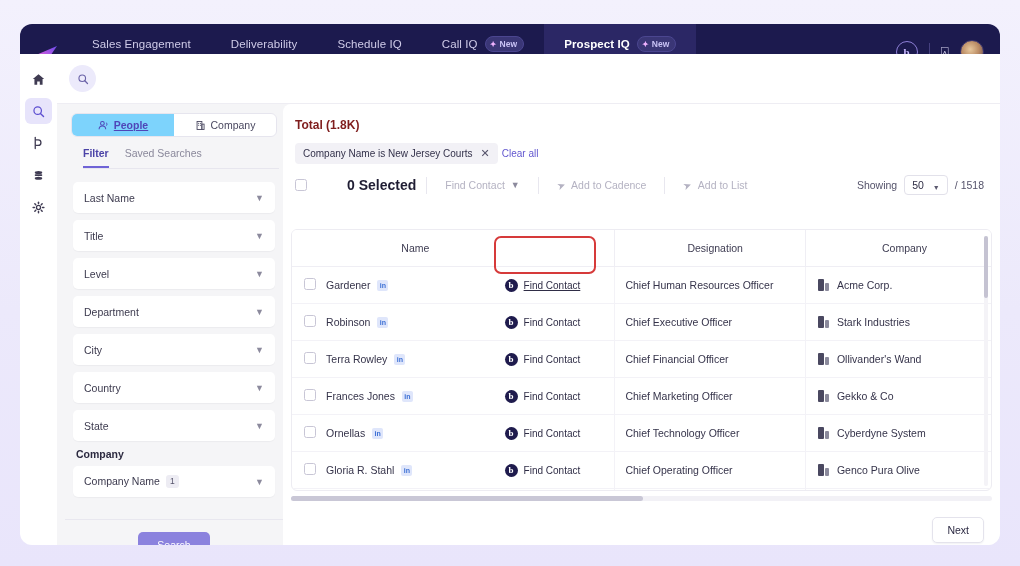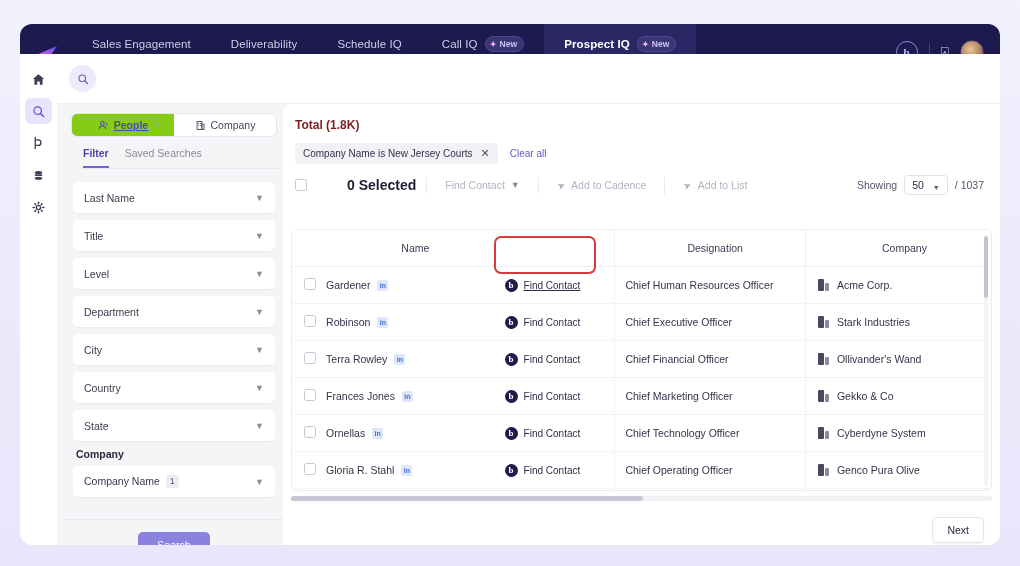--- a/index.html
+++ b/index.html
@@ -118,21 +118,21 @@
   .seg {
     display: flex; margin: 9px 6px 0 6px;
     background: #ffffff; border: 1px solid #e6e5ee;
     border-radius: 6px; overflow: hidden;
     height: 24px;
   }
   .seg-btn {
     flex: 1; display: flex; align-items: center; justify-content: center; gap: 5px;
     font-size: 10.5px; color: #4a4860; cursor: pointer;
   }
-  .seg-btn.active { background: #84cc16; color: #4f46b8; font-weight: bold; text-decoration: underline; }
+  .seg-btn.active { background: #7dd3fc; color: #4f46b8; font-weight: bold; text-decoration: underline; }
 
   .subtabs {
     display: flex; gap: 16px; margin: 10px 0 0 18px;
     border-bottom: 1px solid #e7e6ee; width: 196px;
   }
   .subtab {
     font-size: 10.5px; color: #8a889b; padding-bottom: 7px; cursor: pointer;
   }
   .subtab.active { color: #4b43a7; font-weight: bold; border-bottom: 2px solid #6f63d6; }
 
@@ -170,21 +170,21 @@
   }
 
   
   .results {
     position: absolute; left: 226px; top: 50px;
     width: 717px; height: 441px;
     background: #ffffff;
     border-radius: 8px 0 0 0;
   }
   .total { font-size: 12px; font-weight: bold; color: #7f1d1d; padding: 14px 0 0 12px; }
-  .chips { display: flex; align-items: center; gap: 12px; padding: 11px 0 0 12px; }
+  .chips { display: flex; align-items: center; gap: 4px; padding: 11px 0 0 12px; }
   .chip {
     display: flex; align-items: center; gap: 8px;
     background: #f2f1f6; border-radius: 4px;
     font-size: 10px; color: #33314a; padding: 4px 8px;
   }
   .chip .x { color: #55536b; font-size: 11px; cursor: pointer; }
   .clear-all { font-size: 10px; color: #6257cf; cursor: pointer; }
 
   .toolbar {
     display: flex; align-items: center;
@@ -520,21 +520,21 @@
         <span class="send">➤</span>
         <span>Add to List</span>
       </span>
 
       <span class="showing">
         <span>Showing</span>
         <span class="show-select">
           <span>50</span>
           <span class="show-caret">▼</span>
         </span>
-        <span>/ 1037</span>
+        <span>/ 1518</span>
       </span>
     </div>
 
     <div class="table-wrap">
       <table>
         <thead>
           <tr>
             <th class="col-cb"></th>
             <th class="col-name">Name</th>
             <th class="col-find"></th>

